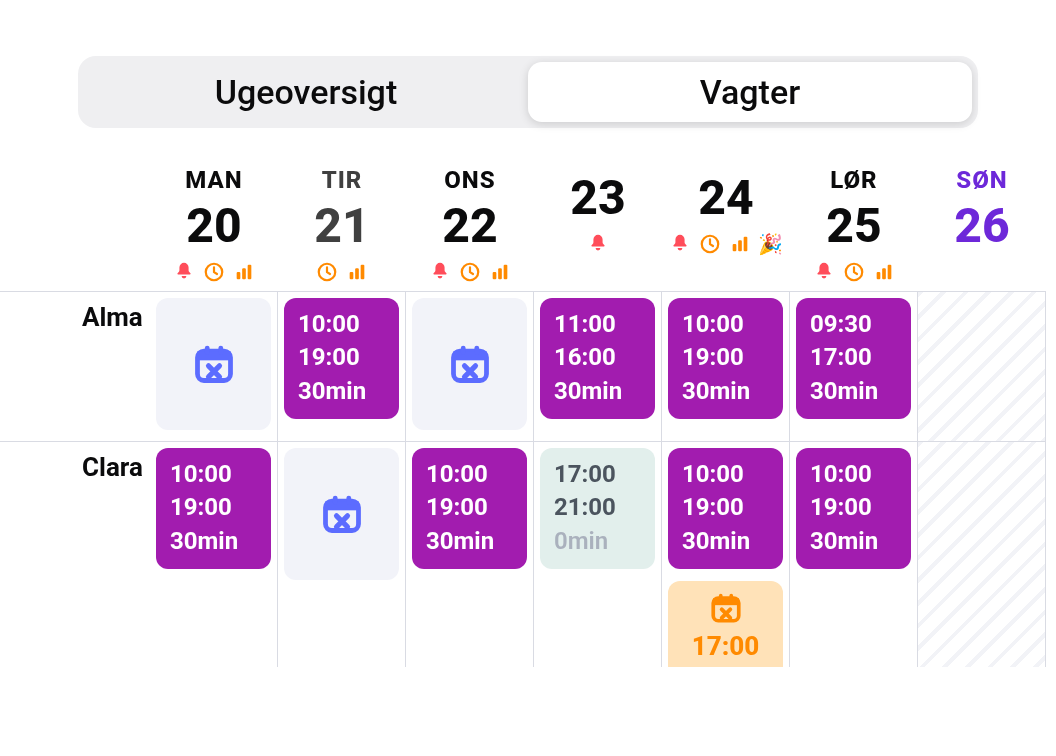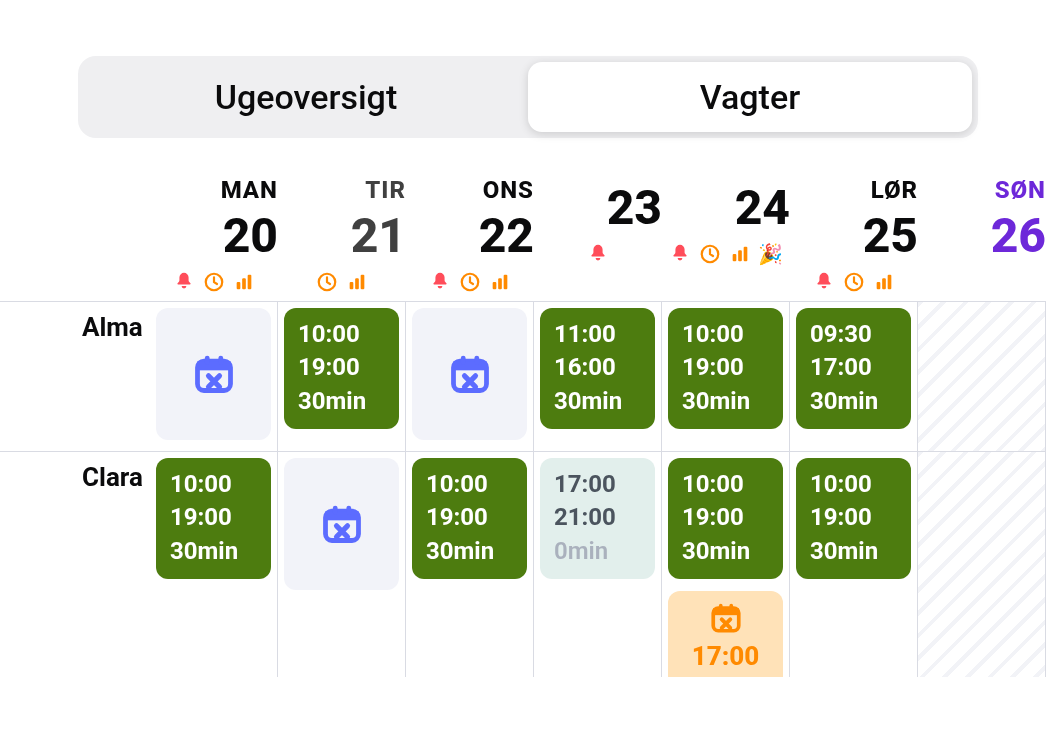--- a/index.html
+++ b/index.html
@@ -7,21 +7,21 @@
       font-family: -apple-system, BlinkMacSystemFont, "Segoe UI", Roboto, Helvetica, Arial, sans-serif;
       background: #fff;
       width: 1056px;
       height: 756px;
       overflow: hidden;
       color: #0b0b0c;
       -webkit-font-smoothing: antialiased;
     }
     .tabs {
       margin: 56px 78px 0 78px;
-      height: 82px;
+      height: 72px;
       background: #efeff1;
       border-radius: 18px;
       display: flex;
       padding: 6px;
     }
     .tab {
       flex: 1;
       display: flex;
       align-items: center;
       justify-content: center;
@@ -36,21 +36,21 @@
       box-shadow: 0 2px 10px rgba(0,0,0,0.15);
     }
 
     .grid {
       margin-top: 30px;
       display: grid;
       grid-template-columns: 150px repeat(7, 128px);
     }
 
     .header-cell {
-      text-align: right;
+      text-align: center;
       padding: 8px 0 6px 0;
     }
     .day-abbr {
       font-size: 24px;
       font-weight: 800;
       letter-spacing: 1px;
     }
     .day-num {
       font-size: 48px;
       font-weight: 800;
@@ -109,21 +109,21 @@
       margin: 6px;
       border-radius: 12px;
       padding: 10px 14px 12px 14px;
       color: #fff;
       background: #1db954;
       font-weight: 700;
       font-size: 24px;
       line-height: 1.35;
       cursor: pointer;
     }
-    .shift.green { background: #4d7c0f; }
+    .shift.green { background: #a21caf; }
     .shift.light {
       background: #e2efec;
       color: #4b545e;
     }
     .shift.light .dur { color: #aab1bd; font-weight: 600; }
     .shift .dur { display: block; margin-top: 2px; font-weight: 700; }
 
     .placeholder {
       margin: 6px;
       height: 132px;

